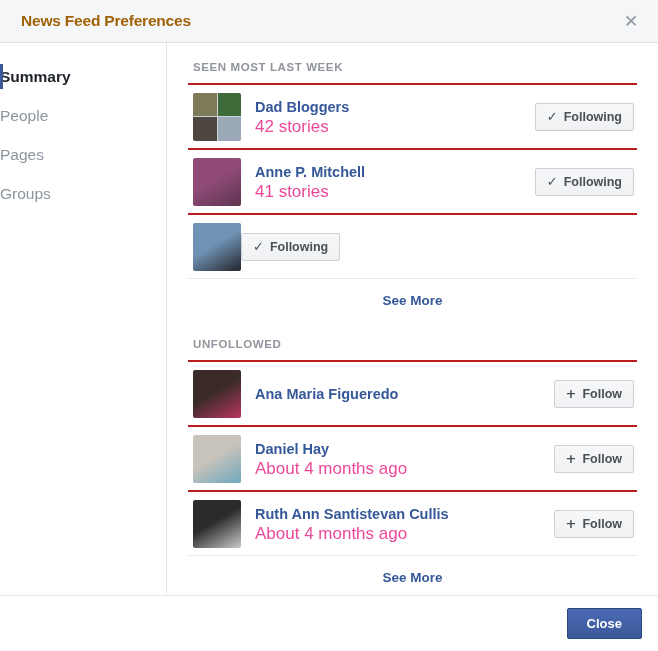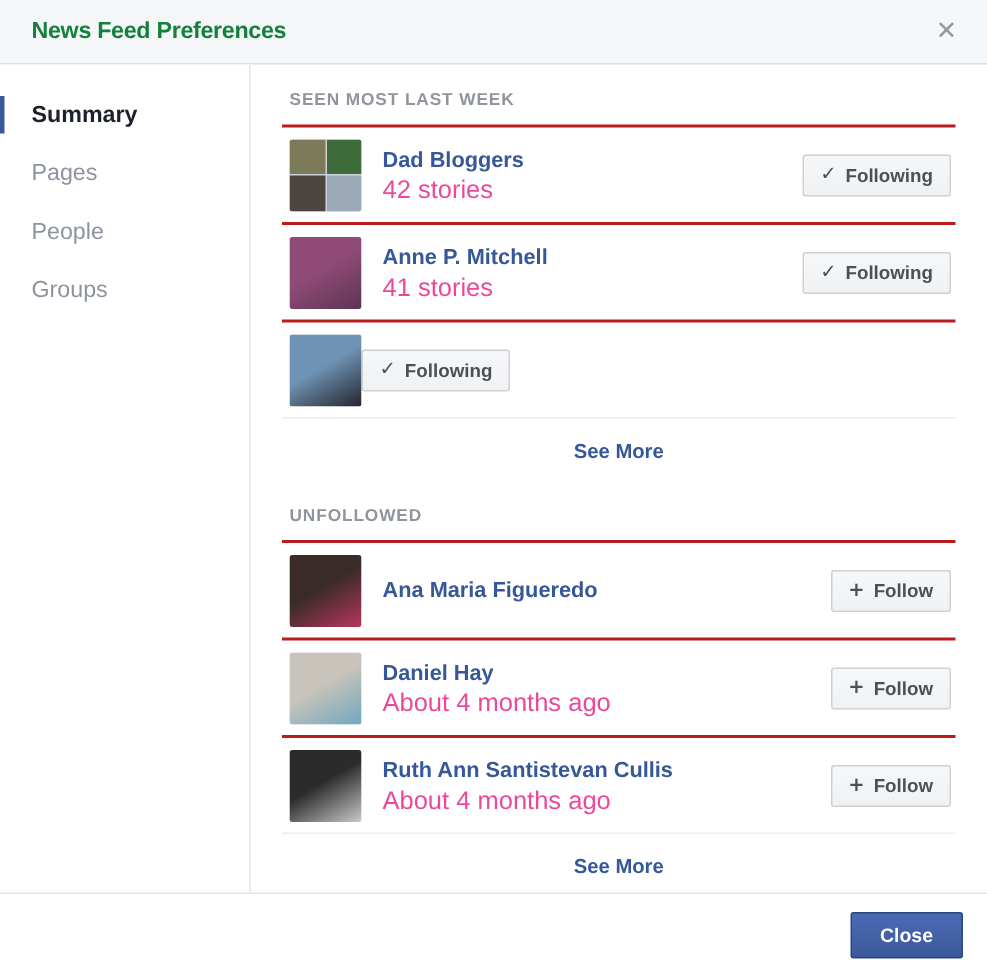--- a/index.html
+++ b/index.html
@@ -30,21 +30,21 @@
     border-bottom: 1px solid #dddfe2;
     display: flex;
     align-items: center;
     justify-content: space-between;
     padding: 0 14px 0 21px;
     box-sizing: border-box;
   }
   .dialog-title {
     font-size: 15.5px;
     font-weight: bold;
-    color: #15803d;
+    color: #a16207;
     letter-spacing: -0.2px;
     text-align: center;
   }
   .close-x {
     width: 26px;
     height: 26px;
     display: flex;
     align-items: center;
     justify-content: center;
     color: #9197a3;
@@ -66,21 +66,20 @@
     border-right: 1px solid #e5e5e5;
     padding-top: 14px;
     box-sizing: border-box;
     background: #ffffff;
   }
   .nav-item {
     position: relative;
     height: 39px;
     display: flex;
     align-items: center;
-    padding-left: 21px;
     font-size: 15.5px;
     color: #8d949e;
     cursor: pointer;
     box-sizing: border-box;
     text-align: right;
   }
   .nav-item.active {
     color: #1d2129;
     font-weight: bold;
   }
@@ -221,24 +220,24 @@
     <div class="close-x">✕</div>
   </div>
 
   <div class="dialog-body">
 
     <div class="sidebar">
       <div class="nav-item active">
         <span>Summary</span>
       </div>
       <div class="nav-item">
+        <span>People</span>
+      </div>
+      <div class="nav-item">
         <span>Pages</span>
-      </div>
-      <div class="nav-item">
-        <span>People</span>
       </div>
       <div class="nav-item">
         <span>Groups</span>
       </div>
     </div>
 
     <div class="content">
 
       <div class="section-label">SEEN MOST LAST WEEK</div>
 

